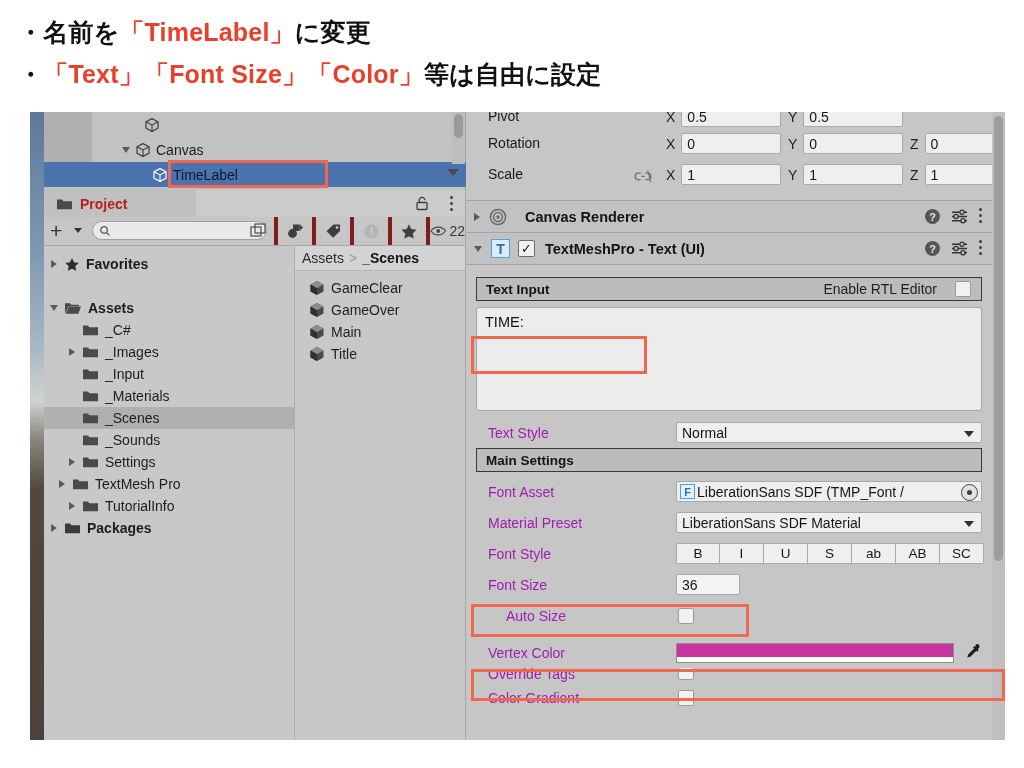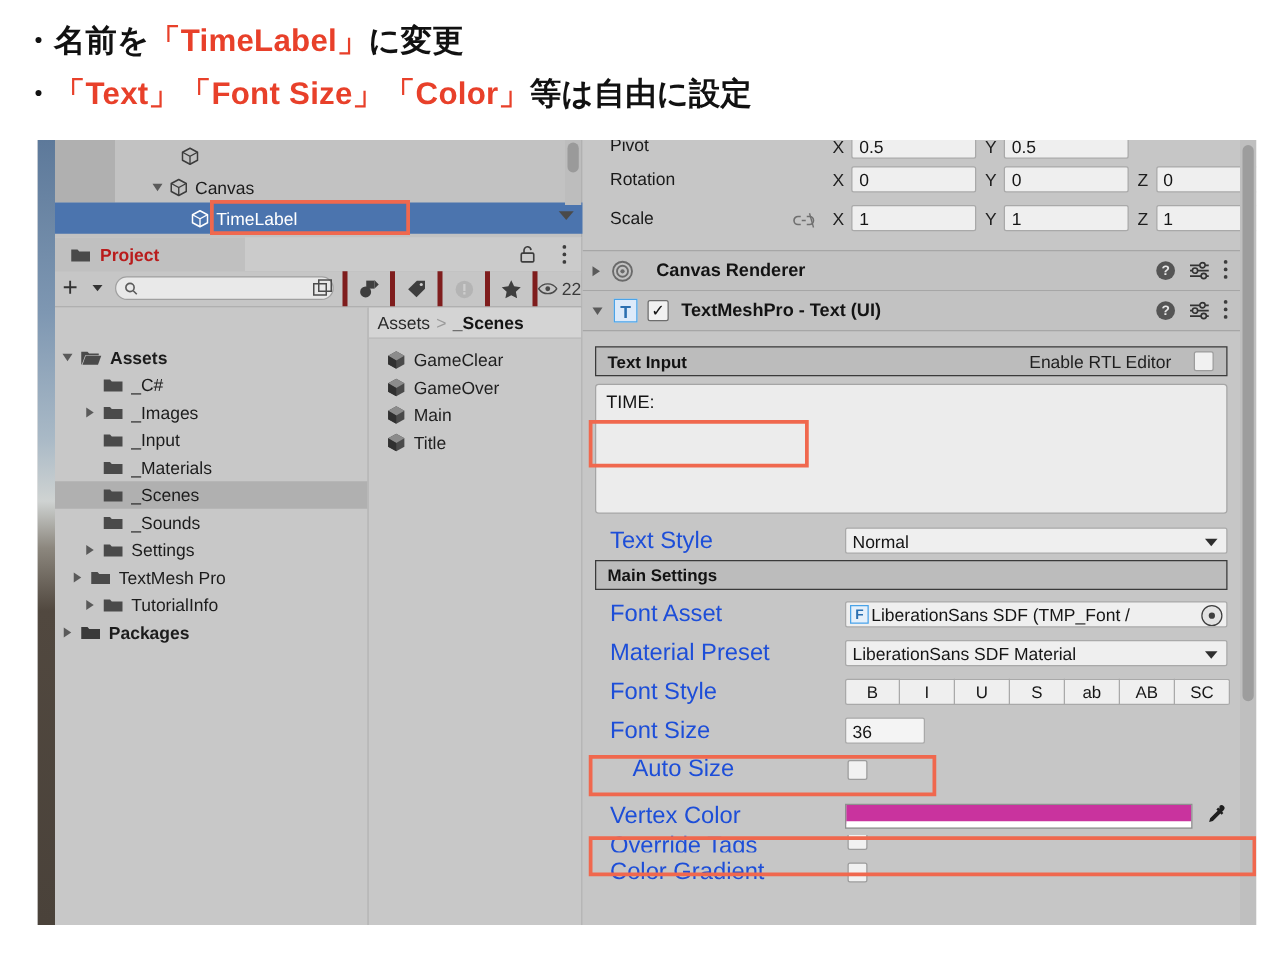--- a/index.html
+++ b/index.html
@@ -70,21 +70,21 @@
   }
   .h-row {
     position: absolute;
     left: 0; width: 421px; height: 25px;
     display: flex; align-items: center;
     font-size: 14px;
     color: #1c1c1c;
   }
   .h-row.r0 { top: 0; justify-content: space-between; }
   .h-row.r1 { top: 25px; }
-  .h-row.r2 { top: 50px; background: #4B74AE; color: #ffffff; }
+  .h-row.r2 { top: 50px; background: #4B74AE; color: #0f172a; }
   .h-grayblock {
     position: absolute;
     left: 0; top: 0; width: 48px; height: 50px;
     background: #b0b0b0;
   }
   .h-indent-1 { padding-left: 100px; }
   .h-indent-2 { padding-left: 78px; }
   .h-indent-3 { padding-left: 108px; }
   .tri-right, .tri-down {
     display: inline-block; width: 0; height: 0;
@@ -248,21 +248,21 @@
     background: #9d9d9d; display: block;
   }
   .insp-body { position: absolute; left: 0; top: 0; width: 526px; }
 
   .row {
     position: relative;
     height: 31px;
     display: flex; align-items: center;
   }
   .row .lbl {
-    font-size: 19px; color: #1d4ed8;
+    font-size: 14px; color: #a21caf;
     padding-left: 22px;
   }
   .fld {
     background: #efefef;
     border: 1px solid #a9a9a9;
     border-radius: 2px;
     box-sizing: border-box;
     height: 21px;
     display: flex; align-items: center;
     padding: 0 5px;
@@ -529,20 +529,29 @@
           <path d="M1 6s3-4.3 8-4.3S17 6 17 6s-3 4.3-8 4.3S1 6 1 6z" fill="none" stroke="#4a4a4a" stroke-width="1.25"></path>
           <circle cx="9" cy="6" r="2.1" fill="#4a4a4a"></circle>
         </svg>
         <span class="tb-eyecount">22</span>
       </div>
     </div>
 
     <div class="proj-left">
       <div style="height:7px"></div>
 
+      <div class="tree-row bold" style="padding-left:4px;">
+        <span class="tw-arrowslot">
+            <span class="tri-right"></span>
+          </span>
+        <svg width="16" height="15" viewBox="0 0 18 17" style="margin-right:6px">
+          <path d="M9 1.2 11.3 6l5.3.7-3.9 3.7 1 5.2L9 13.2 4.3 15.6l1-5.2L1.4 6.7 6.7 6z" fill="#2e2e2e"></path>
+        </svg>
+        <span>Favorites</span>
+      </div>
 
       <div style="height:22px"></div>
 
       <div class="tree-row bold" style="padding-left:4px;">
         <span class="tw-arrowslot">
             <span class="tri-down"></span>
           </span>
         <svg width="18" height="14" viewBox="0 0 18 14" style="margin-right:6px">
           <path d="M1 2.3h5l1.3 1.5H15v1.4H4.2L1.4 12.6H1z" fill="#4a4a4a"></path>
           <path d="M4.6 5.6H17l-2.6 7.1H2z" fill="#4a4a4a"></path>

